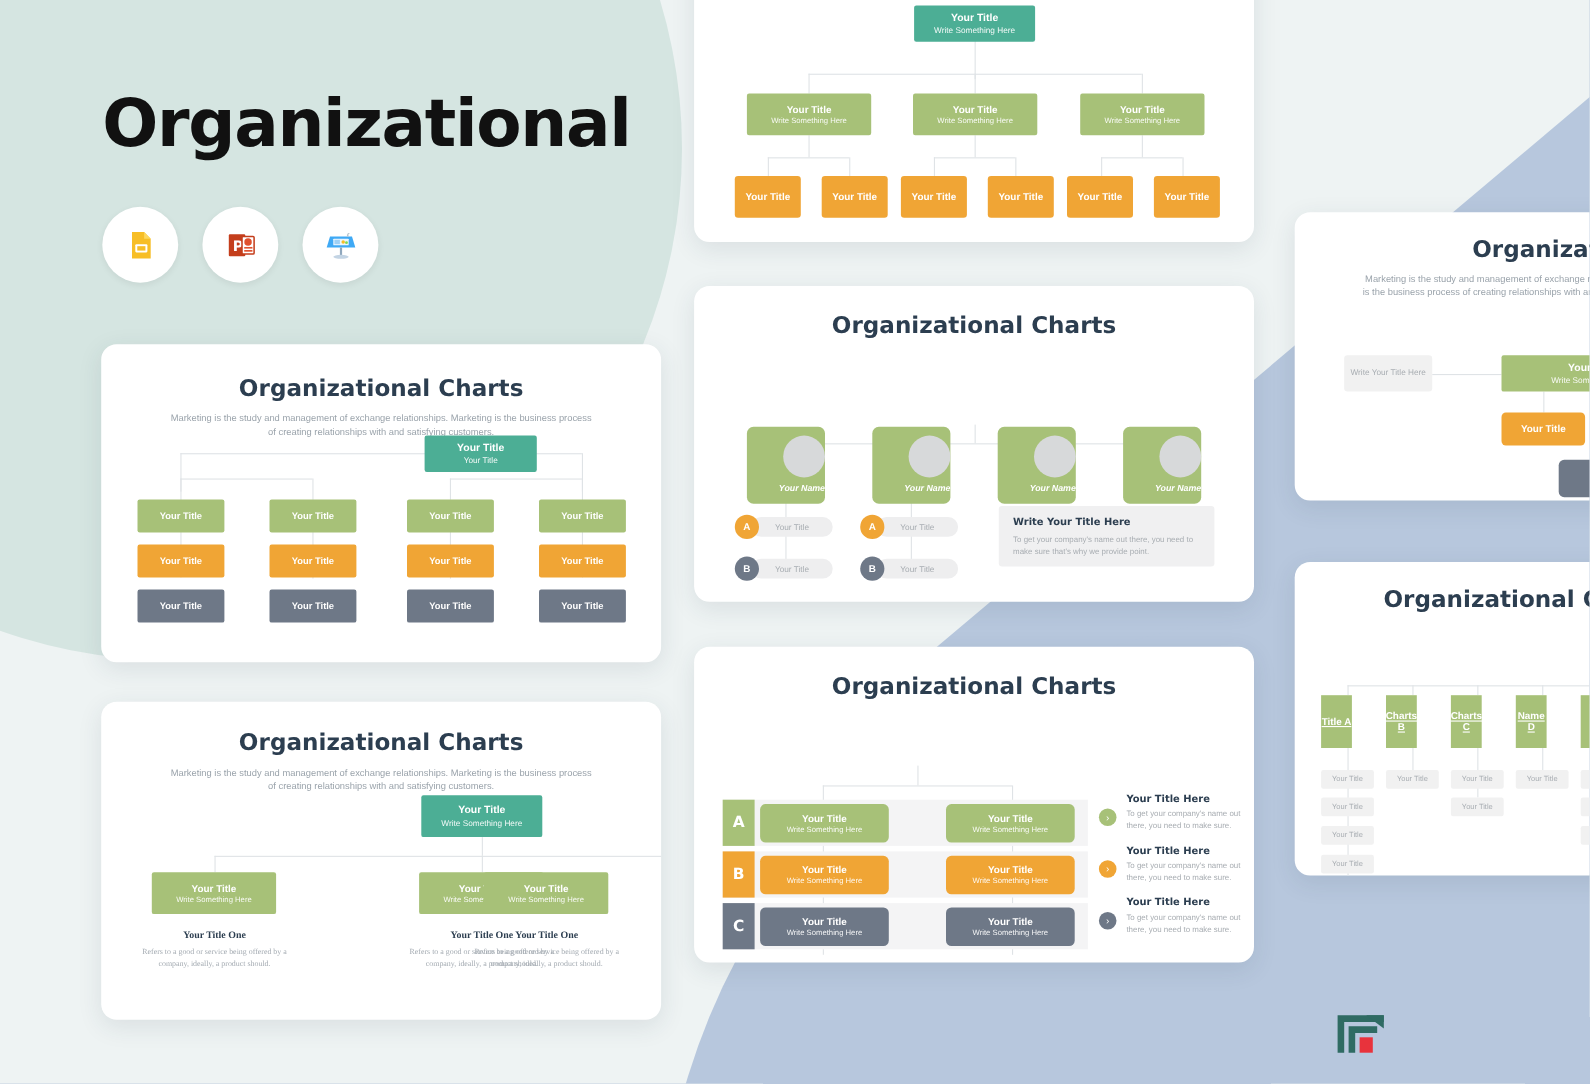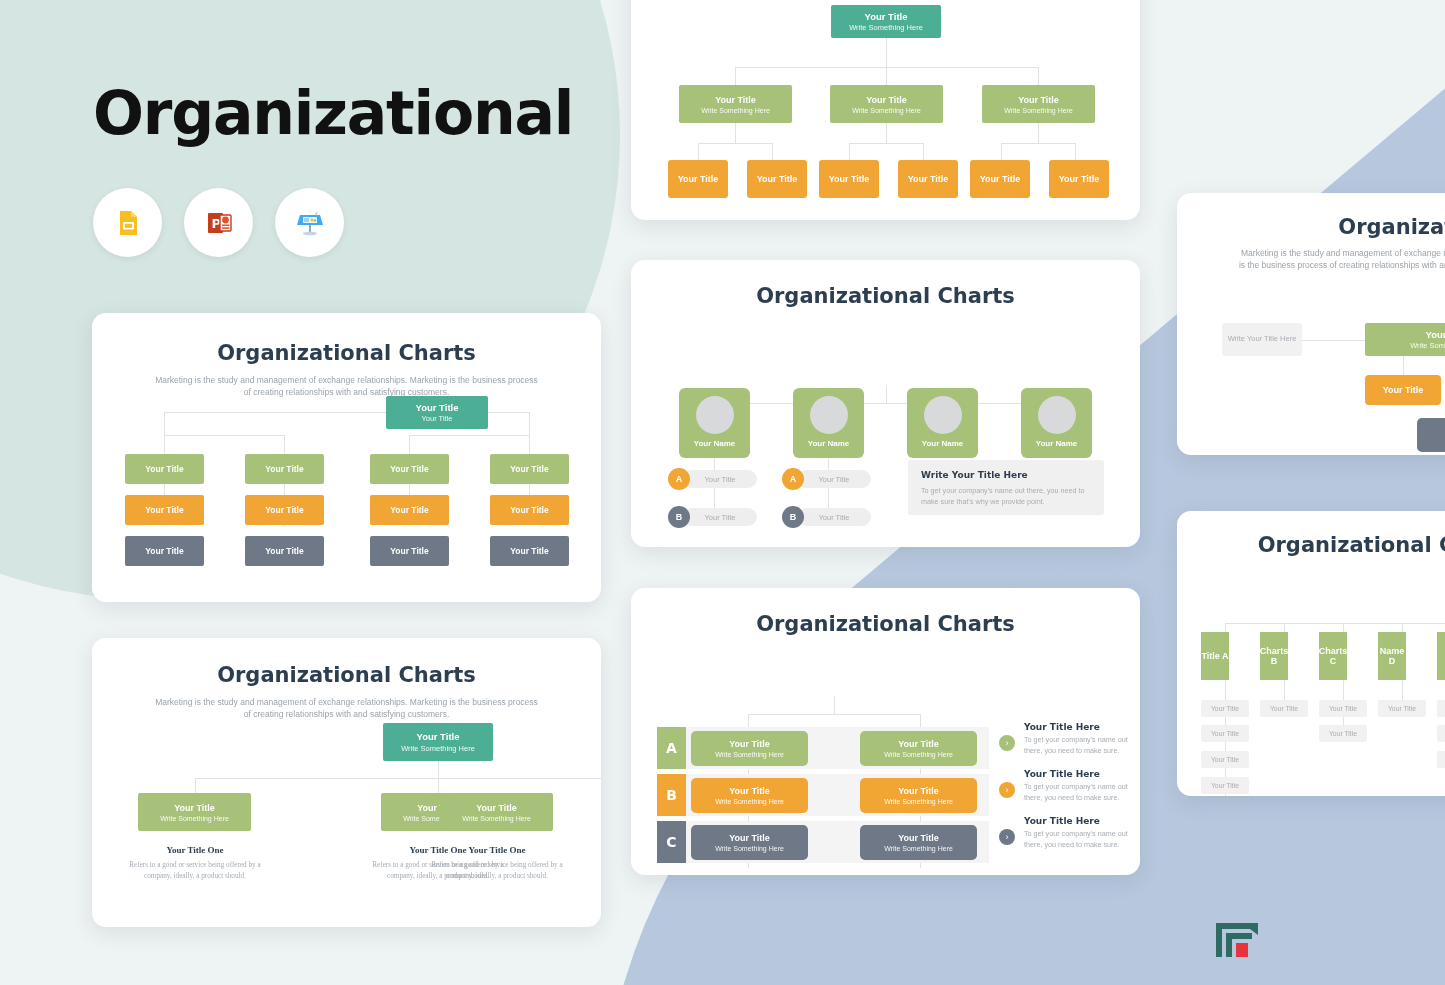--- a/index.html
+++ b/index.html
@@ -96,21 +96,21 @@
   #card3 { left:631px; top:-105px; width:509px; height:325px; }
   #card3 .lvl1 { position:absolute; width:113px; height:38px; border-radius:2px; top:190px;}
   #card3 .lvl1 .t { font-size:9px; } #card3 .lvl1 .s { font-size:7px; margin-top:2px;}
   #card3 .lvl2 { position:absolute; width:60px; height:38px; border-radius:3px; top:265px;}
   #card3 .lvl2 .t { font-size:9px; }
 
   
   #card4 { left:631px; top:260px; width:509px; height:287px; }
   #card4 .card-title { font-size:21px; margin-top:24px; }
   #card4 .person { position:absolute; width:71px; height:70px; border-radius:6px; top:128px;
-                   display:flex; flex-direction:column; align-items:center; justify-content:flex-start;}
+                   display:flex; flex-direction:column; align-items:flex-end; justify-content:flex-start;font-style:italic;}
   #card4 .person .ava { width:38px; height:38px; border-radius:50%; background:#d7d9da; margin-top:8px;}
   #card4 .person .nm  { font-size:8px; font-weight:bold; color:#fff; margin-top:5px;}
   #card4 .pill { position:absolute; display:flex; align-items:center; }
   #card4 .pill .bdg { width:22px; height:22px; border-radius:50%; color:#fff; font-size:9px;
                       font-weight:bold; display:flex; align-items:center; justify-content:center; z-index:2;}
   #card4 .pill .lbl { height:18px; width:74px; background:#eeeeef; border-radius:9px; margin-left:-7px;
                       display:flex; align-items:center; justify-content:center;
                       font-size:7.5px; color:#a8adb2;}
   #card4 .infobox { position:absolute; left:277px; top:200px; width:196px; height:55px;
                     background:#f0f0f1; border-radius:3px; padding:10px 13px;}
@@ -142,21 +142,21 @@
   #card6 .side { position:absolute; left:45px; top:130px; width:80px; height:33px; border-radius:3px;
                  font-size:7.5px; line-height:1.35;}
   #card6 .leaf { position:absolute; left:188px; top:182px; width:76px; height:30px; border-radius:4px;}
   #card6 .leaf .t { font-size:9px;}
   #card6 .gbox { position:absolute; left:240px; top:225px; width:56px; height:34px;
                  border-radius:5px; background:#6e7887;}
 
   
   #card7 { left:1177px; top:511px; width:420px; height:285px; }
   #card7 .card-title { font-size:21px; margin-top:22px; }
-  #card7 .tcol { position:absolute; top:121px; width:28px; height:48px;}
+  #card7 .tcol { position:absolute; top:121px; width:28px; height:48px;text-decoration:underline;}
   #card7 .tcol .t { font-size:9px;}
   #card7 .sub { position:absolute; width:48px; height:17px; background:#f1f1f1; border-radius:2px;
                 display:flex; align-items:center; justify-content:center;
                 font-size:6.8px; color:#a9aeb3;}
 
   
   .logo { position:absolute; left:1212px; top:913px; z-index:6; display:flex; align-items:center; gap:9px;}
   .logo-text .l1 { font-size:28px; font-weight:bold; color:#f4414a;
                    font-family:"DejaVu Sans",sans-serif; letter-spacing:-1px; line-height:1;}
   .logo-text .l2 { font-size:9.6px; font-weight:bold; color:#2f6b63;

